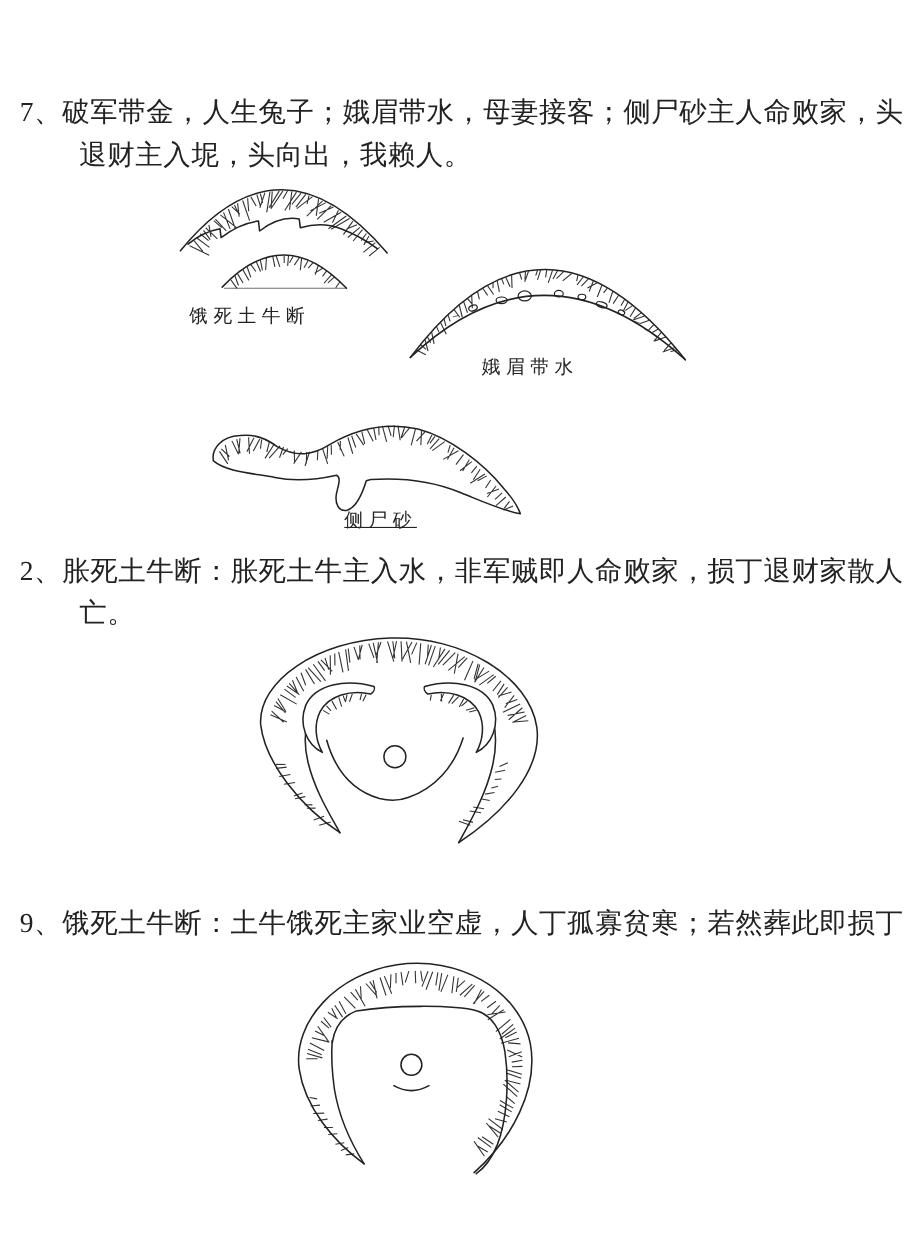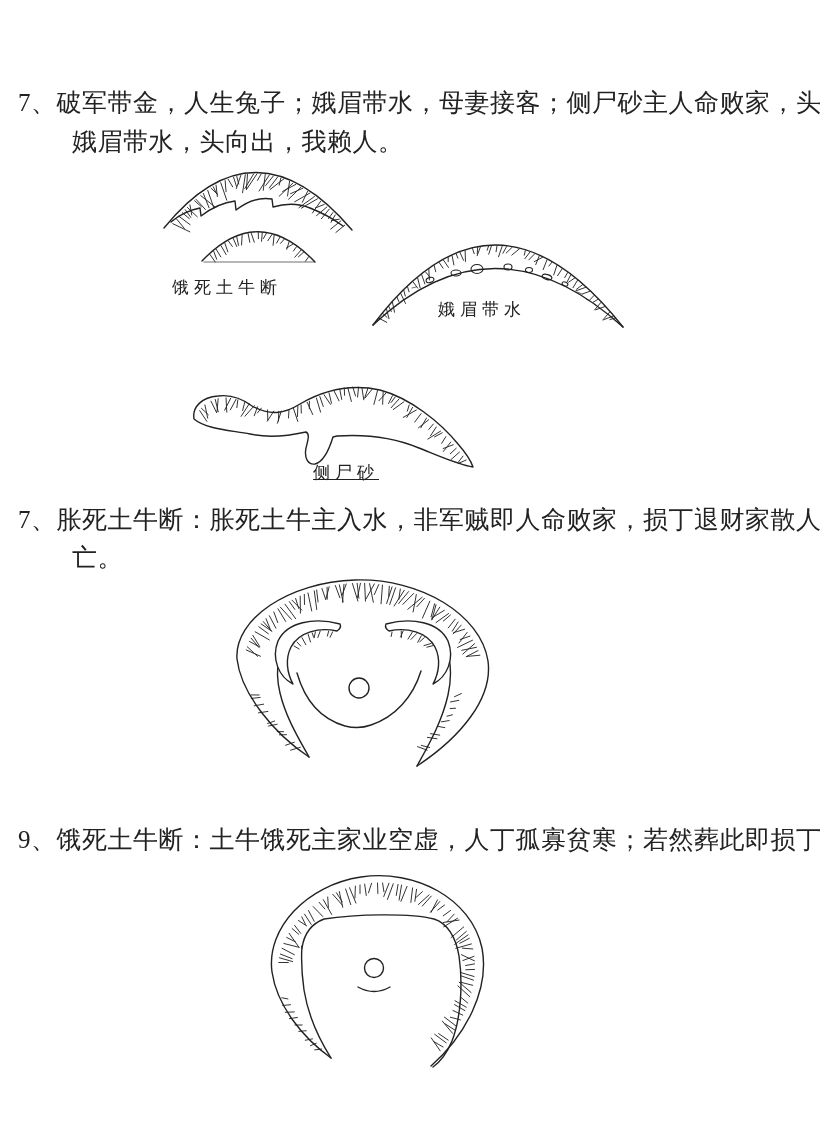--- a/index.html
+++ b/index.html
@@ -41,21 +41,21 @@
   .thin{ stroke-width:1; opacity:.65; }
   .hatch{ fill:none; stroke:var(--ink); stroke-width:1; opacity:.92; }
   .spot{ fill:none; stroke:var(--ink); stroke-width:1.1; }
 </style>
 </head>
 <body>
 
 <div class="page">
 
   <div class="bodyline" style="left:18px; top:88px;">7、破军带金，人生兔子；娥眉带水，母妻接客；侧尸砂主人命败家，头</div>
-  <div class="bodyline" style="left:72px; top:127px;">娥眉带水，头向出，我赖人。</div>
+  <div class="bodyline" style="left:72px; top:127px;">退财主入坭，头向出，我赖人。</div>
 
   <svg id="fig1" viewBox="0 0 215 130" width="215" height="130" style="left:150px; top:164px;">
     <path class="ink" d="M 14 64 Q 105 -48 202 66"></path>
     <path class="ink" d="M 21 58 Q 34 47 50 44 L 51 52 Q 68 39 85 37 L 86 46 Q 104 32 122 35 L 123 43 Q 143 37 160 44 Q 178 51 193 62"></path>
     <path class="ink" d="M 52 97 Q 108 38 165 98"></path>
     <path class="ink thin" d="M 54 98 L 164 98"></path>
   <path d="M22.4 59.5l17.8 8.5M26.4 54.8l8.2 9.9M28.7 52.1l11.7 8.8M32.0 48.5l7.6 6.3M35.0 45.4l6.1 8.4M37.1 43.2l10.5 9.9M39.9 40.5l1.9 10.8M44.3 36.5l7.3 6.4M45.8 35.1l9.9 10.7M50.4 31.3l14.8 11.8M53.2 29.1l6.0 15.0M57.6 26.0l6.3 18.0M60.7 23.9l7.4 6.8M63.1 22.4l3.6 7.4M66.0 20.7l1.4 12.3M70.6 18.3l6.3 18.3M75.1 16.2l1.0 11.9M78.0 15.0l4.9 8.2M83.5 13.0l3.1 9.8M86.7 12.1l2.1 8.3M90.9 11.1l-4.7 13.8M95.4 10.3l-2.9 18.8M97.5 10.0l-1.1 15.8M103.9 9.5l-9.3 15.4M107.2 9.5l-10.9 16.3M111.3 9.7l-4.0 7.0M115.3 10.1l-2.1 16.6M119.5 10.7l-10.6 16.6M123.7 11.6l-8.3 10.2M127.9 12.7l-8.9 11.6M131.0 13.6l-1.9 7.9M134.1 14.7l-14.3 11.0M139.6 17.0l-2.1 15.3M143.3 18.7l-14.4 13.8M146.2 20.2l-13.9 7.4M151.2 23.0l-12.9 12.5M153.1 24.1l-12.9 5.7M157.7 27.1l-5.5 11.5M160.2 28.9l-15.9 9.1M164.8 32.3l-16.2 11.6M167.8 34.6l-16.8 9.8M170.8 37.0l-8.6 12.3M174.6 40.3l-9.6 3.8M177.2 42.7l-11.0 9.2M179.5 44.8l-8.4 10.3M183.1 48.3l-4.8 6.5M185.4 50.6l-4.6 8.1M189.7 55.1l-8.6 1.4M191.2 56.6l-10.9 8.8M195.1 60.9l-9.5 7.8" class="hatch"></path>
       <path d="M59.8 90.3l5.6 7.9M63.6 86.9l3.2 8.7M66.0 85.0l5.0 8.2M70.8 81.3l5.5 9.6M74.7 78.7l3.3 9.5M78.1 76.6l4.5 6.2M83.1 74.1l3.8 8.7M86.7 72.5l1.9 9.3M92.2 70.6l-0.7 10.8M98.0 69.2l1.9 9.5M101.1 68.7l3.3 9.9M108.3 68.2l0.1 6.9M112.3 68.4l-0.8 9.3M116.6 68.9l-3.4 6.0M122.2 70.1l-4.6 6.9M124.2 70.7l-1.2 11.0M130.2 72.8l-3.8 6.6M134.6 74.8l-4.4 4.9M139.3 77.3l-2.7 8.3M143.4 79.8l-7.3 4.5M146.9 82.2l-3.7 5.1M151.5 85.6l-7.0 7.9M154.1 87.7l-6.0 5.4M159.1 92.1l-3.9 5.5" class="hatch"></path>
     </svg>
   <div class="figlabel" style="left:172px; top:276px;">饿死土牛断</div>
@@ -68,29 +68,29 @@
       <ellipse class="spot" cx="88" cy="36" rx="5" ry="3"></ellipse>
       <ellipse class="spot" cx="109" cy="32" rx="6" ry="4.5"></ellipse>
       <ellipse class="spot" cx="140" cy="30" rx="4" ry="3"></ellipse>
       <ellipse class="spot" cx="161" cy="33" rx="3.5" ry="2.5"></ellipse>
       <ellipse class="spot" cx="179" cy="40" rx="5" ry="2.5" transform="rotate(16 179 40)"></ellipse>
       <ellipse class="spot" cx="197" cy="47" rx="3" ry="2" transform="rotate(22 197 47)"></ellipse>
       <path class="ink thin" d="M 209 55 l 5 2 M 218 62 l 3 1.5 M 226 67 l 2.5 1.5 M 44 51 l 4 -1"></path>
     </g>
   <path d="M10.7 81.1l8.4 4.4M14.5 76.3l4.8 4.3M18.4 71.7l2.7 10.4M20.6 69.1l2.9 5.8M24.4 64.9l2.2 10.7M28.9 59.9l2.1 5.0M32.5 56.1l5.2 10.7M35.7 53.0l1.7 6.4M39.4 49.4l1.8 5.8M44.8 44.5l5.1 6.9M49.5 40.5l2.8 10.9M53.5 37.2l3.5 10.1M57.1 34.4l4.6 5.5M60.8 31.7l0.6 11.6M66.1 28.1l1.7 7.0M70.9 25.1l4.4 6.4M75.2 22.7l5.5 8.0M80.2 20.1l0.0 5.0M84.0 18.3l2.0 10.1M88.1 16.5l1.9 5.0M91.8 15.0l3.9 8.7M97.1 13.2l0.4 11.6M104.4 11.2l1.9 5.9M109.7 10.1l-0.5 7.1M112.5 9.6l-3.5 9.5M120.7 8.7l-1.7 4.9M123.5 8.6l-2.9 8.9M129.0 8.5l-1.0 6.6M134.3 8.8l-3.9 11.3M138.8 9.2l-4.1 7.4M144.4 10.0l-6.5 6.3M151.7 11.6l-8.2 6.7M157.4 13.2l-1.2 5.3M162.2 14.8l-5.6 7.2M166.9 16.6l-6.4 6.6M171.4 18.5l-3.8 9.5M174.9 20.1l-8.9 4.7M179.2 22.3l-4.2 10.7M184.1 25.0l-3.4 4.3M189.0 28.0l-3.4 10.3M194.4 31.4l-5.0 7.6M199.8 35.2l-3.3 5.8M202.9 37.6l-3.9 7.5M207.0 40.8l-6.7 4.6M209.7 43.0l-4.9 8.0M214.9 47.4l-6.7 5.1M218.1 50.2l-10.7 3.8M222.3 54.1l-8.2 3.0M226.4 58.1l-5.7 6.0M230.4 62.1l-5.4 3.2M233.2 65.1l-6.9 8.2M237.3 69.4l-9.9 3.5M242.0 74.7l-6.2 7.1M245.7 78.9l-11.2 4.2M247.4 80.9l-5.9 1.8" class="hatch"></path>
     </svg>
-  <div class="figlabel" style="left:438px; top:298px;">娥眉带水</div>
+  <div class="figlabel" style="left:438px; top:322px;">娥眉带水</div>
 
   <svg id="fig3" viewBox="0 0 292 95" width="292" height="95" style="left:186px; top:379px;">
     <path class="ink-closed" d="M 8 40 C 6 28 16 18 32 17 C 46 15 58 21 66 27 C 84 37 98 35 114 25 C 138 11 166 5 194 11 C 224 19 254 43 272 65 C 279 73 285 82 287 88 C 273 86 253 77 233 69 C 209 59 181 55 151 57 L 147 58 C 143 71 137 83 129 85 C 122 86 118 79 120 69 C 122 61 124 55 120 53 C 102 57 82 59 64 55 C 42 51 20 50 8 40 Z"></path>
   <path d="M13.5 31.3l7.6 11.4M15.2 29.1l7.4 6.9M18.8 25.5l3.0 14.0M24.8 21.8l6.0 12.2M29.2 20.1l3.1 13.1M32.2 19.3l-1.2 13.8M40.0 18.6l0.8 14.9M44.9 18.9l-6.5 12.7M50.2 20.0l-6.0 11.2M51.9 20.5l-1.1 8.5M58.9 22.7l-2.4 9.2M63.5 24.4l-8.6 13.3M68.6 26.3l-9.9 11.2M71.7 27.4l-3.6 9.7M75.6 28.8l-4.5 5.5M81.5 30.5l0.3 11.0M88.0 31.8l-7.0 10.8M92.8 32.0l-0.4 10.5M95.4 31.7l-4.1 12.9M103.0 30.0l-0.5 9.4M107.2 28.6l4.7 14.1M111.9 26.8l-0.5 11.2M115.1 25.5l0.2 9.0M121.0 22.9l5.9 13.0M123.4 21.8l-0.1 8.4M130.3 18.7l4.4 14.8M133.7 17.1l3.7 10.7M137.8 15.4l6.9 10.3M142.9 13.4l2.7 11.2M147.9 11.6l5.3 10.6M153.7 9.9l2.1 10.9M158.3 8.7l0.3 8.0M161.6 8.1l3.9 14.7M166.7 7.7l2.9 9.6M172.6 7.8l-1.1 10.6M175.8 8.0l2.0 13.2M182.1 8.7l-3.5 10.5M186.6 9.6l-7.9 9.8M191.7 10.9l-3.9 14.9M197.2 12.6l-0.6 13.1M200.3 13.7l-7.7 8.4M206.6 16.4l-4.2 8.4M209.4 17.7l-4.5 6.1M213.3 19.7l-8.4 9.3M218.3 22.5l-11.3 8.2M223.3 25.6l-2.1 6.9M226.8 28.0l-6.1 10.7M230.7 30.8l-13.8 7.8M235.3 34.3l-6.8 9.1M240.7 38.7l-6.1 10.4M242.9 40.6l-10.7 8.4M247.5 44.8l-5.0 6.0M250.5 47.6l-6.2 9.5M254.9 51.9l-13.4 8.4M256.6 53.6l-8.4 4.5M260.1 57.3l-4.7 7.4M265.0 62.8l-7.9 10.0M267.6 65.6l-10.8 4.1M270.5 69.0l-6.5 6.0M273.8 72.8l-8.9 7.9M277.2 76.8l-4.9 6.4M280.5 80.9l-8.7 3.7" class="hatch"></path>
     </svg>
   <div class="figlabel" style="left:313px; top:461px;text-decoration:underline;">侧尸砂</div>
 
-  <div class="bodyline" style="left:18px; top:505px;">7、胀死土牛断：胀死土牛主入水，非军贼即人命败家，损丁退财家散人</div>
+  <div class="bodyline" style="left:18px; top:505px;">2、胀死土牛断：胀死土牛主入水，非军贼即人命败家，损丁退财家散人</div>
   <div class="bodyline" style="left:72px; top:543px;">亡。</div>
 
   <svg id="fig4" viewBox="0 0 270 200" width="270" height="200" style="left:229px; top:571px;">
     <path class="ink" d="M 80 186 C 44 162 12 122 8 88 C 5 48 60 11 126 9 C 192 7 252 44 259 90 C 264 127 232 166 188 195"></path>
     <path class="ink" d="M 80 186 C 70 168 57 147 51 122 C 45 97 50 74 64 58"></path>
     <path class="ink" d="M 188 195 C 199 175 213 151 219 124 C 225 97 220 72 205 56"></path>
     <path class="ink-closed" d="M 111 53 C 85 46 58 51 49 70 C 42 88 50 106 64 113 C 58 102 56 88 62 76 C 70 61 90 56 108 60 C 111 58 112 55 111 53 Z"></path>
     <path class="ink-closed" d="M 157 53 C 183 46 210 51 219 70 C 226 88 218 106 204 113 C 210 102 212 88 206 76 C 198 61 178 56 160 60 C 157 58 156 55 157 53 Z"></path>
     <path class="ink" d="M 68 102 C 76 130 92 148 116 155 C 124 157 134 157 142 154 C 166 146 184 126 192 100"></path>
     <circle class="ink" cx="130" cy="117" r="10"></circle>

